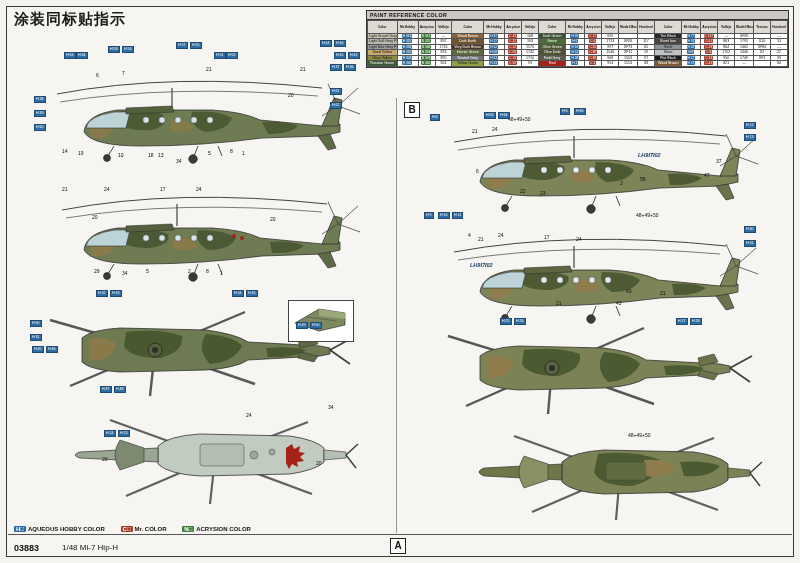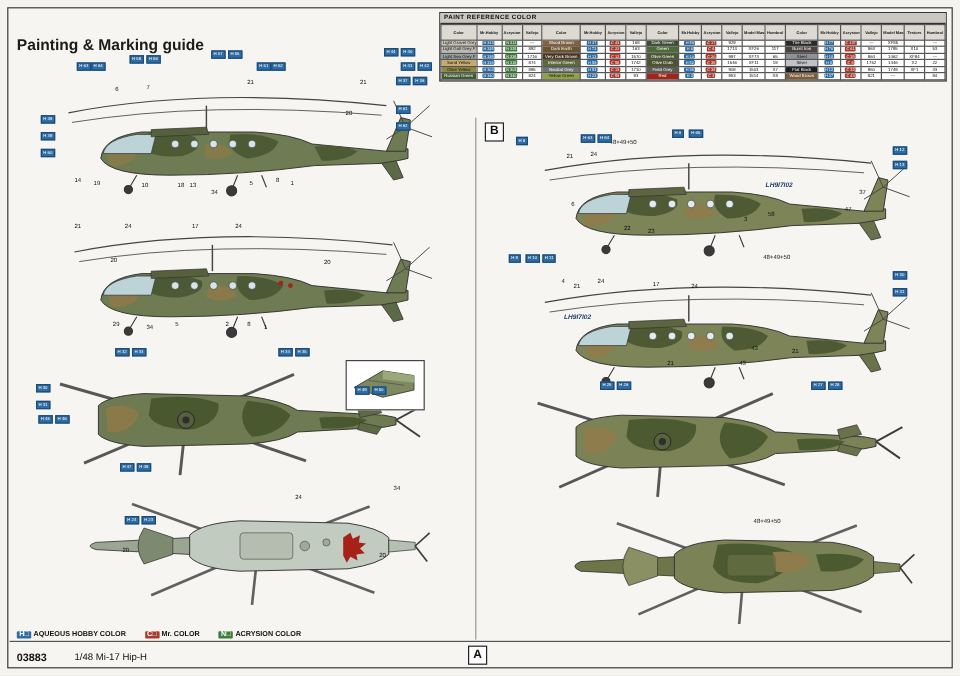--- a/index.html
+++ b/index.html
@@ -153,21 +153,21 @@
     border:1px solid #444;
     background:#ffffff;
   }
 </style>
 </head>
 <body>
 
 <div id="sheet">
   <div class="frame"></div>
 
-  <div class="title-en">Painting &amp; Marking guide</div>
+  <div class="title-cn">涂装同标贴指示</div>
 
   <div class="badge" id="badge-a">A</div>
   <div class="badge" id="badge-b">B</div>
   <div class="badge" id="badge-bottom">A</div>
 
   <div class="paint-table">
     <div class="pt-title">PAINT  REFERENCE  COLOR</div>
     <table class="pt">
       <colgroup>
         <col style="width:7%">
@@ -741,14 +741,14 @@
       <div class="chip " style="left: 104px; top: 430px;">H 24</div>
       <div class="chip " style="left: 118px; top: 430px;">H 23</div>
     </div>
 
   <div class="legend">
     <span class="grp"><span class="k h">H□</span><span>AQUEOUS HOBBY COLOR</span></span>
     <span class="grp"><span class="k c">C□</span><span>Mr. COLOR</span></span>
     <span class="grp"><span class="k n">N□</span><span>ACRYSION COLOR</span></span>
   </div>
   <div class="kitcode">03883</div>
-  <div class="kitname">1/48 Mi-17 Hip-H</div>
+  <div class="kitname">1/48 Mi-7 Hip-H</div>
 </div>
 
 </body></html>

